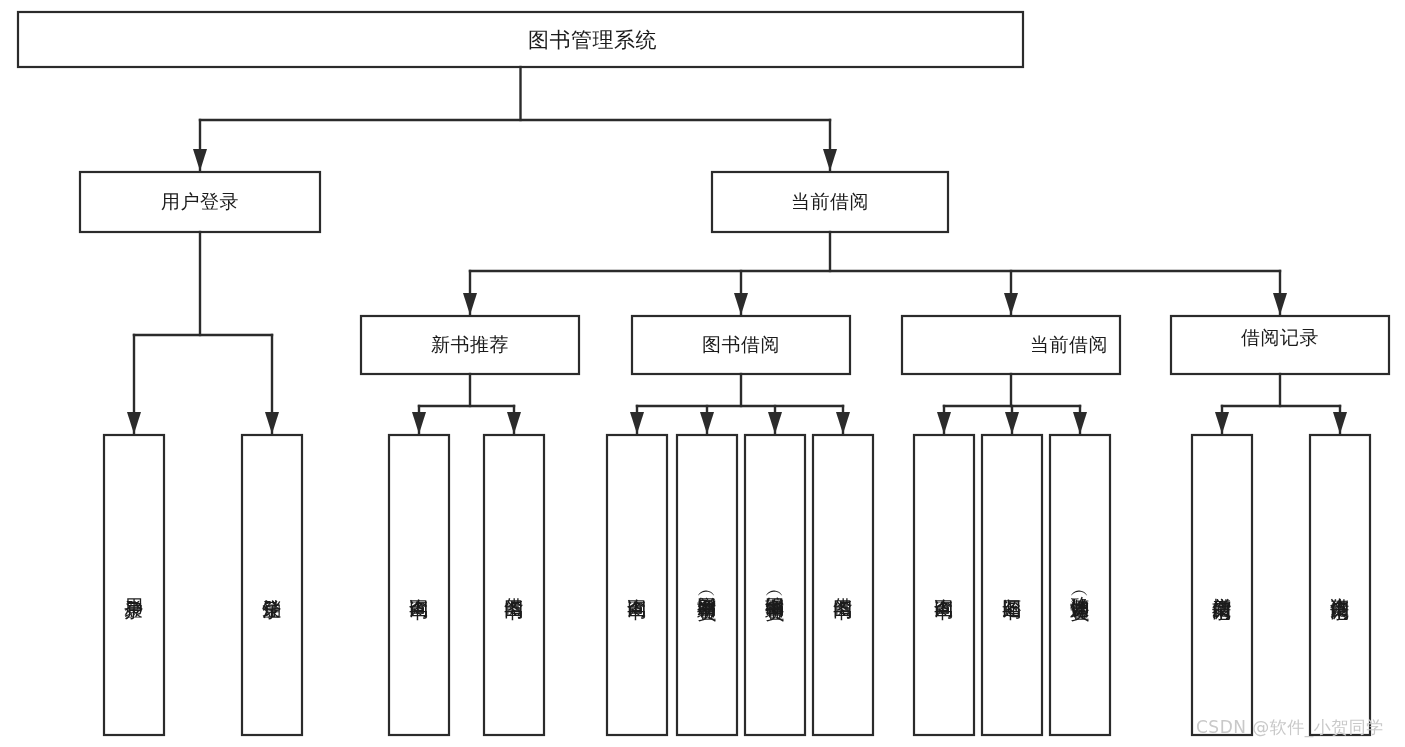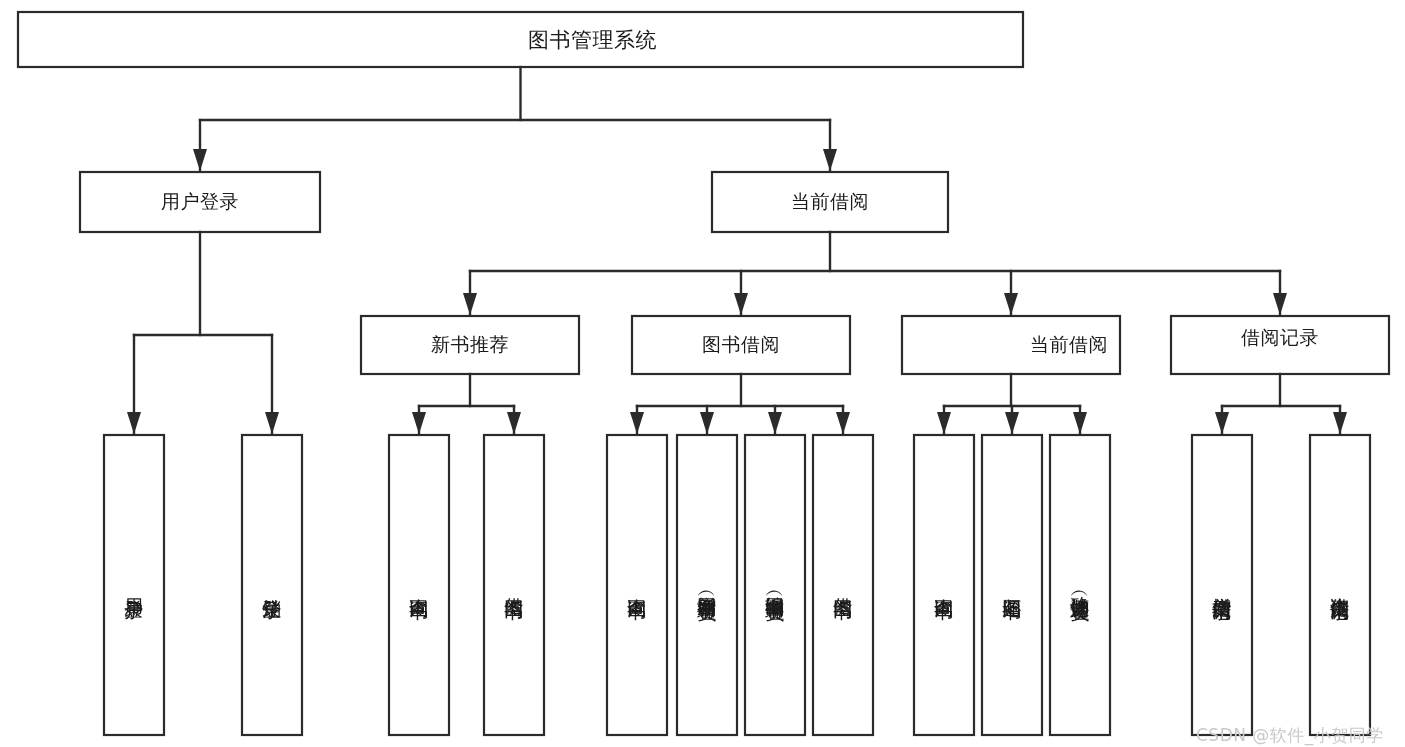--- a/index.html
+++ b/index.html
@@ -175,15 +175,15 @@
       <div class="node-label-v" style="left: 677px; top: 435px; width: 60px; height: 300px;">新增图书（管理员）</div>
       <div class="node-label-v" style="left: 745px; top: 435px; width: 60px; height: 300px;">编辑图书（管理员）</div>
       <div class="node-label-v" style="left: 813px; top: 435px; width: 60px; height: 300px;">借阅图书</div>
       <div class="node-label-v" style="left: 914px; top: 435px; width: 60px; height: 300px;">查询图书</div>
       <div class="node-label-v" style="left: 982px; top: 435px; width: 60px; height: 300px;">归还图书</div>
       <div class="node-label-v" style="left: 1050px; top: 435px; width: 60px; height: 300px;">确认归还（管理员）</div>
       <div class="node-label-v" style="left: 1192px; top: 435px; width: 60px; height: 300px;">新增借阅记录</div>
       <div class="node-label-v" style="left: 1310px; top: 435px; width: 60px; height: 300px;">查询借阅记录</div>
     </div>
 
-  <div class="watermark" style="left: 1196px; top: 716px; margin-top: 8px;">CSDN @软件_小贺同学</div>
+  <div class="watermark" style="left: 1196px; top: 716px;">CSDN @软件_小贺同学</div>
 
 </div>
 
 </body></html>

